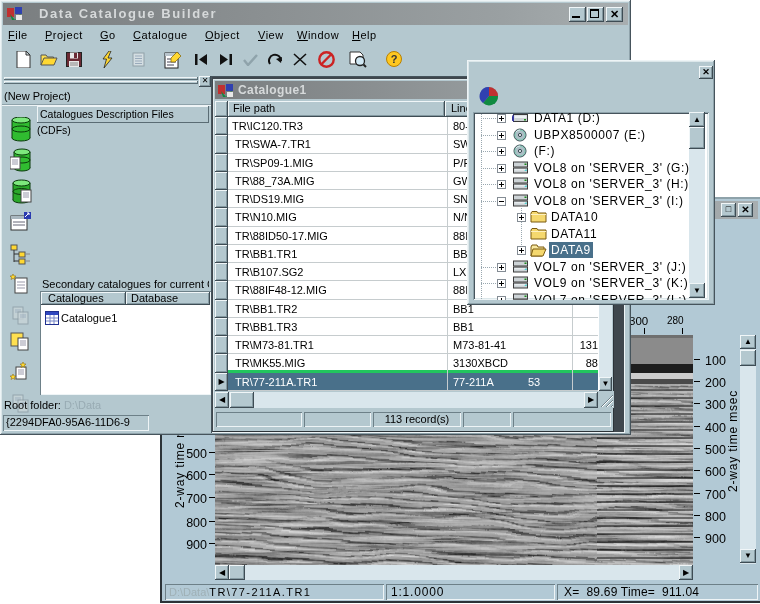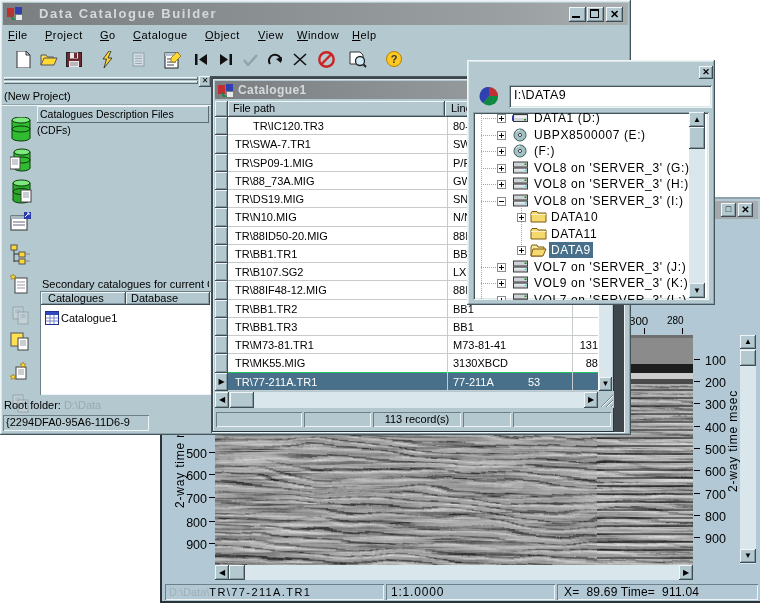--- a/index.html
+++ b/index.html
@@ -379,21 +379,21 @@
       <span style="padding-left:23px;font-size:12px;letter-spacing:0.4px">Catalogue1</span>
     </div>
 
     <div class="abs white" style="left:2px;top:22px;width:397px;height:290px" id="grid">
         <div class="abs btn" style="left:0;top:0;width:13px;height:16px"></div>
         <div class="abs btn" style="left:13px;top:0;width:217px;height:16px;line-height:15px"><span style="padding-left:5px">File path</span></div>
         <div class="abs btn" style="left:230px;top:0;width:125px;height:16px;line-height:15px"><span style="padding-left:6px">Line name</span></div>
         <div class="abs btn" style="left:355px;top:0;width:28px;height:16px"></div>
         <div class="abs btn" style="left:0;top:16px;width:13px;height:18px;font-size:8px;line-height:18px;text-align:center"></div>
         <div class="abs" style="left:13px;top:16px;width:370px;height:18px;border-bottom:1px solid #c6ccce">
-          <span class="abs" style="left:25px;top:3px">TR\IC120.TR3</span>
+          <span class="abs" style="left:4px;top:3px">TR\IC120.TR3</span>
           <span class="abs" style="left:225px;top:3px">80-5A</span>
           <span class="abs" style="left:300px;top:3px;width:70px;text-align:right"></span>
         </div>
         <div class="abs btn" style="left:0;top:34px;width:13px;height:19px;font-size:8px;line-height:19px;text-align:center"></div>
         <div class="abs" style="left:13px;top:34px;width:370px;height:19px;border-bottom:1px solid #c6ccce">
           <span class="abs" style="left:7px;top:3px">TR\SWA-7.TR1</span>
           <span class="abs" style="left:225px;top:3px">SWA-7</span>
           <span class="abs" style="left:300px;top:3px;width:70px;text-align:right"></span>
         </div>
         <div class="abs btn" style="left:0;top:53px;width:13px;height:18px;font-size:8px;line-height:18px;text-align:center"></div>
@@ -415,21 +415,21 @@
           <span class="abs" style="left:300px;top:3px;width:70px;text-align:right"></span>
         </div>
         <div class="abs btn" style="left:0;top:107px;width:13px;height:19px;font-size:8px;line-height:19px;text-align:center"></div>
         <div class="abs" style="left:13px;top:107px;width:370px;height:19px;border-bottom:1px solid #c6ccce">
           <span class="abs" style="left:7px;top:3px">TR\N10.MIG</span>
           <span class="abs" style="left:225px;top:3px">N/N10</span>
           <span class="abs" style="left:300px;top:3px;width:70px;text-align:right"></span>
         </div>
         <div class="abs btn" style="left:0;top:126px;width:13px;height:18px;font-size:8px;line-height:18px;text-align:center"></div>
         <div class="abs" style="left:13px;top:126px;width:370px;height:18px;border-bottom:1px solid #c6ccce">
-          <span class="abs" style="left:7px;top:3px">TR\88ID50-20.MIG</span>
+          <span class="abs" style="left:7px;top:3px">TR\88ID50-17.MIG</span>
           <span class="abs" style="left:225px;top:3px">88ID50-17</span>
           <span class="abs" style="left:300px;top:3px;width:70px;text-align:right"></span>
         </div>
         <div class="abs btn" style="left:0;top:144px;width:13px;height:18px;font-size:8px;line-height:18px;text-align:center"></div>
         <div class="abs" style="left:13px;top:144px;width:370px;height:18px;border-bottom:1px solid #c6ccce">
           <span class="abs" style="left:7px;top:3px">TR\BB1.TR1</span>
           <span class="abs" style="left:225px;top:3px">BB1</span>
           <span class="abs" style="left:300px;top:3px;width:70px;text-align:right"></span>
         </div>
         <div class="abs btn" style="left:0;top:162px;width:13px;height:18px;font-size:8px;line-height:18px;text-align:center"></div>
@@ -456,21 +456,21 @@
           <span class="abs" style="left:225px;top:3px">BB1</span>
           <span class="abs" style="left:300px;top:3px;width:70px;text-align:right"></span>
         </div>
         <div class="abs btn" style="left:0;top:235px;width:13px;height:18px;font-size:8px;line-height:18px;text-align:center"></div>
         <div class="abs" style="left:13px;top:235px;width:370px;height:18px;border-bottom:1px solid #c6ccce">
           <span class="abs" style="left:7px;top:3px">TR\M73-81.TR1</span>
           <span class="abs" style="left:225px;top:3px">M73-81-41</span>
           <span class="abs" style="left:300px;top:3px;width:70px;text-align:right">131</span>
         </div>
         <div class="abs btn" style="left:0;top:253px;width:13px;height:19px;font-size:8px;line-height:19px;text-align:center"></div>
-        <div class="abs" style="left:13px;top:253px;width:370px;height:19px;border-bottom:1px solid #22c55e">
+        <div class="abs" style="left:13px;top:253px;width:370px;height:19px;border-bottom:3px solid #22c55e">
           <span class="abs" style="left:7px;top:3px">TR\MK55.MIG</span>
           <span class="abs" style="left:225px;top:3px">3130XBCD</span>
           <span class="abs" style="left:300px;top:3px;width:70px;text-align:right">88</span>
         </div>
         <div class="abs btn" style="left:0;top:272px;width:13px;height:18px;font-size:8px;line-height:18px;text-align:center">▶</div>
         <div class="abs sel" style="left:13px;top:272px;width:370px;height:18px;border-bottom:1px solid #c6ccce">
           <span class="abs" style="left:7px;top:3px">TR\77-211A.TR1</span>
           <span class="abs" style="left:225px;top:3px">77-211A</span>
           <span class="abs" style="left:300px;top:3px;width:70px;">53</span>
         </div>
@@ -501,21 +501,20 @@
 </div>
 
 <div class="abs base r2" id="dlg" style="left:467px;top:60px;width:248px;height:245px;z-index:3">
   <div class="abs btn" style="left:232px;top:6px;width:14px;height:13px;text-align:center;font-size:9px;line-height:12px;font-weight:bold;color:#000">✕</div>
   <span class="abs" id="dlgicon" style="left:12px;top:26px;width:20px;height:20px"><svg width="20" height="20" viewBox="0 0 20 20">
         <circle cx="10" cy="10" r="9" fill="#888"></circle>
         <path d="M10 10 L10 1 A9 9 0 0 1 19 10 z" fill="#c03030"></path>
         <path d="M10 10 L19 10 A9 9 0 0 1 4 17 z" fill="#108a40"></path>
         <path d="M10 10 L4 17 A9 9 0 0 1 10 1 z" fill="#3040b0"></path>
       </svg></span>
-  <div class="abs white s2" style="left:42px;top:25px;width:203px;height:23px;line-height:21px"><span style="padding-left:5px;font-size:12.5px;letter-spacing:0.4px">I:\DATA9</span></div>
   <div class="abs white s2" style="left:6px;top:52px;width:236px;height:188px;overflow:hidden" id="tree">
       <div class="abs" style="left:8px;top:0px;width:1px;height:188px;background:repeating-linear-gradient(180deg,#9aa8b0 0 1px,transparent 1px 2px)"></div>
       <div class="abs" style="left:48px;top:96px;width:1px;height:42px;background:repeating-linear-gradient(180deg,#9aa8b0 0 1px,transparent 1px 2px)"></div>
       <div class="abs" style="left:8px;top:6px;width:16px;height:1px;background:repeating-linear-gradient(90deg,#9aa8b0 0 1px,transparent 1px 2px)"></div>
       <div class="abs white" style="left:24px;top:2px;width:9px;height:9px;border:1px solid #848c94"></div>
       <div class="abs" style="left:26px;top:6px;width:5px;height:1px;background:#000"></div>
       <div class="abs" style="left:28px;top:4px;width:1px;height:5px;background:#000"></div>
       <div class="abs" style="left:39px;top:-1px;width:18px;height:15px"><svg width="17" height="14" viewBox="0 0 17 14">
           <rect x="1.5" y="3.5" width="14" height="7" fill="#cdd3d6" stroke="#3a3a3a"></rect>
           <rect x="2.5" y="4.5" width="12" height="2.5" fill="#eef2f4"></rect>

